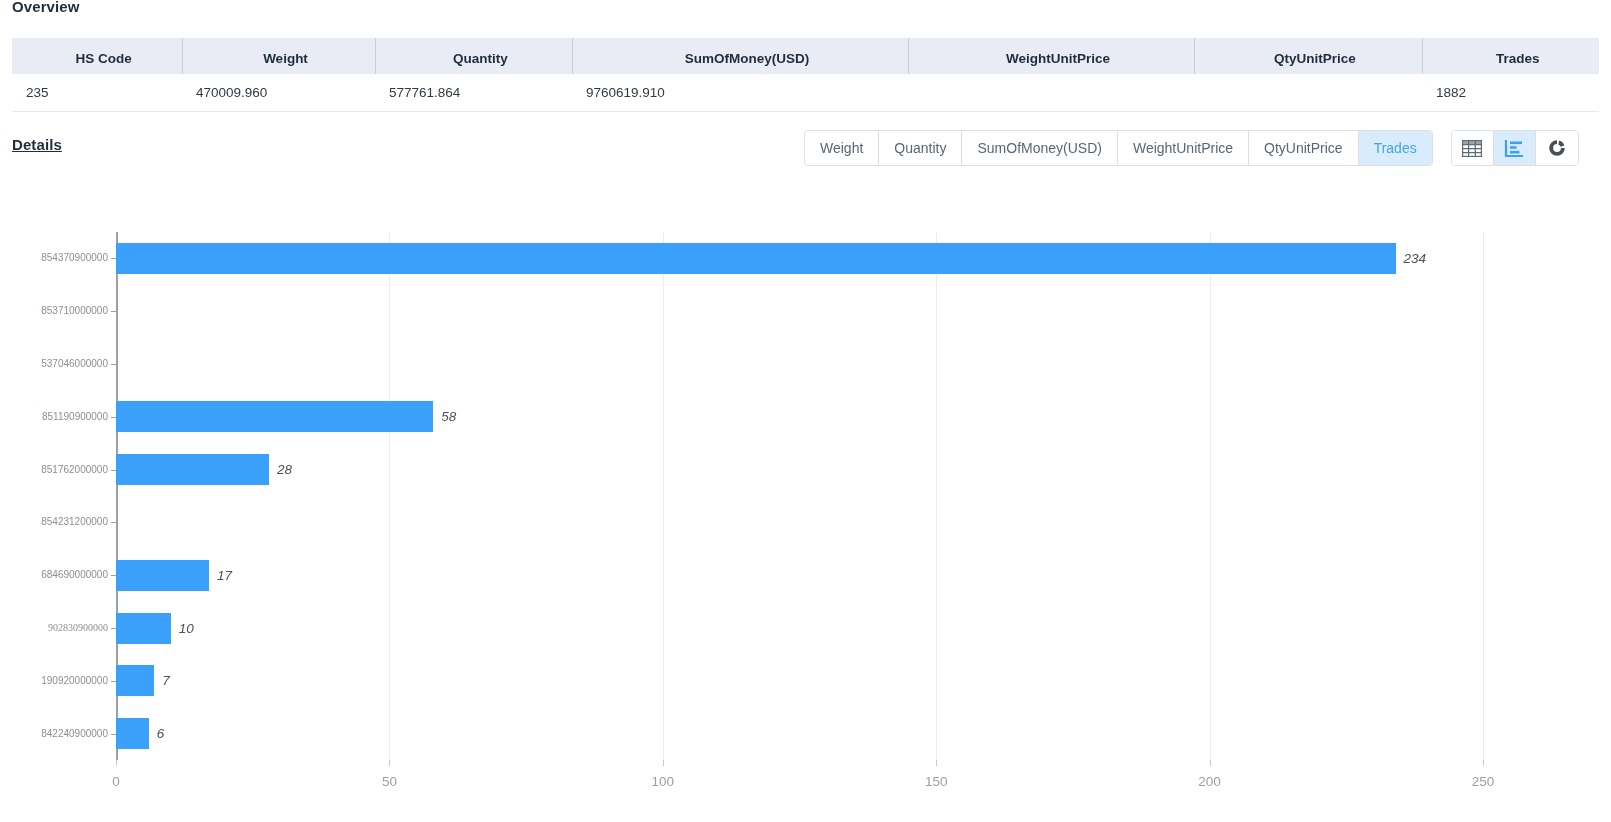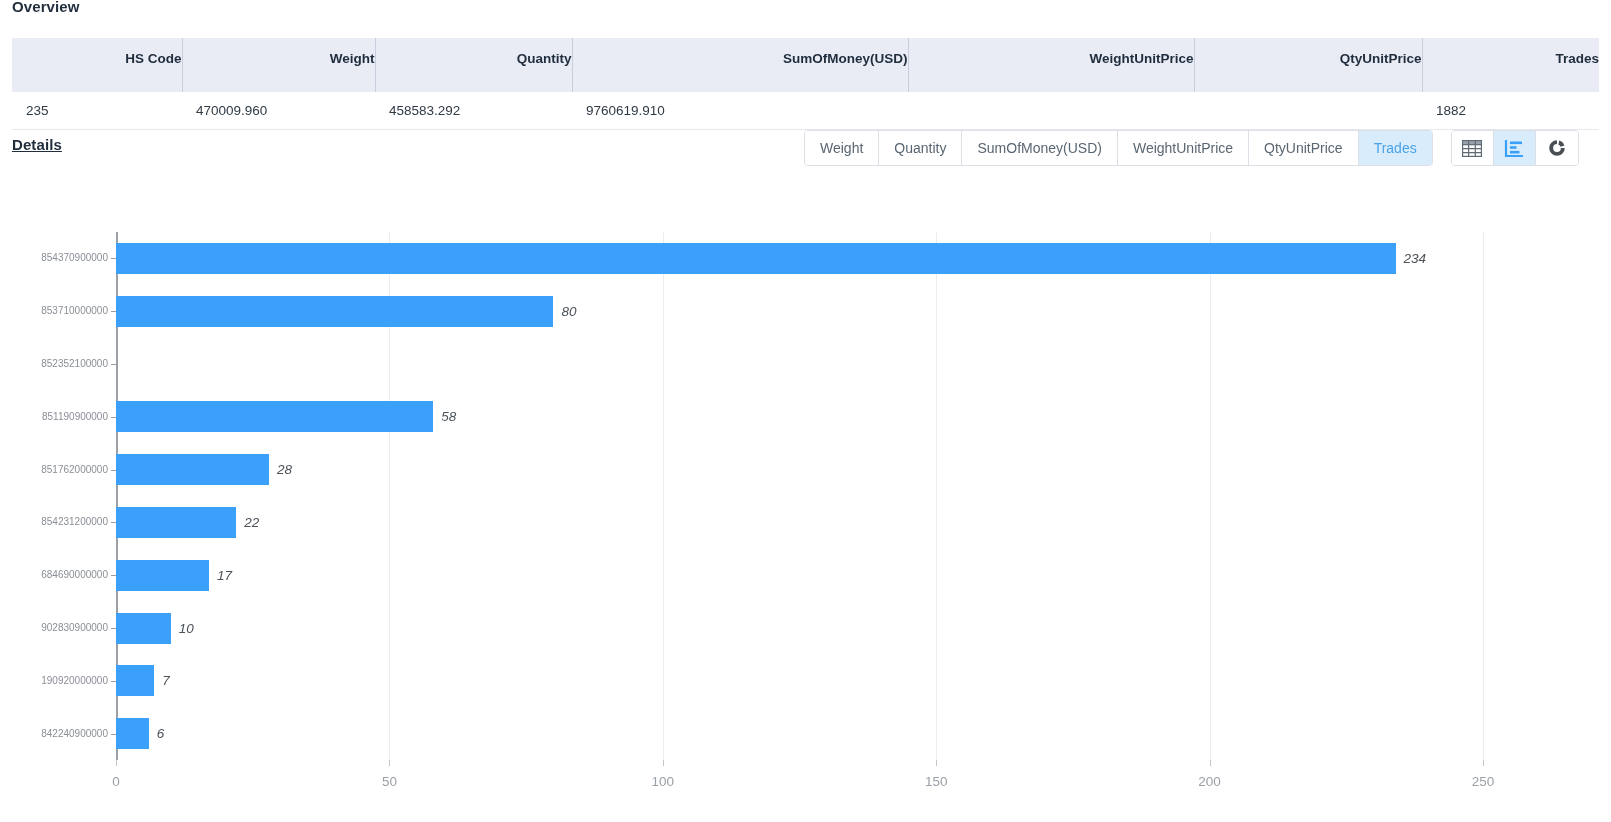--- a/index.html
+++ b/index.html
@@ -54,25 +54,25 @@
     border-collapse: collapse;
     table-layout: fixed;
     font-size: 13.5px;
   }
 
   table.overview-table thead tr {
     background: #e9ecf5;
   }
 
   table.overview-table th {
-    text-align: right;
+    text-align: center;
     font-weight: bold;
     font-size: 13.5px;
     color: #1f2d3d;
-    padding: 12px 0 26px 14px;
+    padding: 12px 0 8px 14px;
     height: 16px;
     border-right: 1px solid #c9cede;
     vertical-align: middle;
     white-space: nowrap;
     overflow: hidden;
   }
 
   table.overview-table th:last-child {
     border-right: none;
   }
@@ -283,21 +283,21 @@
           <th>SumOfMoney(USD)</th>
           <th>WeightUnitPrice</th>
           <th>QtyUnitPrice</th>
           <th>Trades</th>
         </tr>
       </thead>
       <tbody>
         <tr>
           <td>235</td>
           <td>470009.960</td>
-          <td>458583.292</td>
+          <td>577761.864</td>
           <td>9760619.910</td>
           <td></td>
           <td></td>
           <td>1882</td>
         </tr>
       </tbody>
     </table>
   </div>
 
   <div id="details-title" class="section-title">Details</div>
@@ -357,40 +357,32 @@
         <div class="gridline" style="left: 273.4px;"></div>
         <div class="gridline" style="left: 546.8px;"></div>
         <div class="gridline" style="left: 820.2px;"></div>
         <div class="gridline" style="left: 1093.6px;"></div>
         <div class="gridline" style="left: 1367px;"></div>
         <div class="bar-row" style="top: 0px;">
           <div class="bar" style="width: 1279.51px; background: rgb(59, 160, 250);"></div>
           <div class="bar-value" style="left: 1287.51px;">234</div>
         </div>
         <div class="ytick-mark" style="left: -5px; top: 26.4px;"></div>
-        <div class="bar-row" style="top: 52.8px;">
-          <div class="bar" style="width: 437.44px; background: rgb(59, 160, 250);"></div>
-          <div class="bar-value" style="left: 445.44px;">80</div>
-        </div>
         <div class="ytick-mark" style="left: -5px; top: 79.2px;"></div>
         <div class="ytick-mark" style="left: -5px; top: 132px;"></div>
         <div class="bar-row" style="top: 158.4px;">
           <div class="bar" style="width: 317.144px; background: rgb(59, 160, 250);"></div>
           <div class="bar-value" style="left: 325.144px;">58</div>
         </div>
         <div class="ytick-mark" style="left: -5px; top: 184.8px;"></div>
         <div class="bar-row" style="top: 211.2px;">
           <div class="bar" style="width: 153.104px; background: rgb(59, 160, 250);"></div>
           <div class="bar-value" style="left: 161.104px;">28</div>
         </div>
         <div class="ytick-mark" style="left: -5px; top: 237.6px;"></div>
-        <div class="bar-row" style="top: 264px;">
-          <div class="bar" style="width: 120.296px; background: rgb(59, 160, 250);"></div>
-          <div class="bar-value" style="left: 128.296px;">22</div>
-        </div>
         <div class="ytick-mark" style="left: -5px; top: 290.4px;"></div>
         <div class="bar-row" style="top: 316.8px;">
           <div class="bar" style="width: 92.956px; background: rgb(59, 160, 250);"></div>
           <div class="bar-value" style="left: 100.956px; text-align: right;">17</div>
         </div>
         <div class="ytick-mark" style="left: -5px; top: 343.2px;"></div>
         <div class="bar-row" style="top: 369.6px;">
           <div class="bar" style="width: 54.68px; background: rgb(59, 160, 250);"></div>
           <div class="bar-value" style="left: 62.68px;">10</div>
         </div>
@@ -415,23 +407,23 @@
         <div class="xtick-label" style="left: 662.8px;">100</div>
         <div class="xtick-mark" style="left: 936.2px;"></div>
         <div class="xtick-label" style="left: 936.2px;">150</div>
         <div class="xtick-mark" style="left: 1209.6px;"></div>
         <div class="xtick-label" style="left: 1209.6px;">200</div>
         <div class="xtick-mark" style="left: 1483px;"></div>
         <div class="xtick-label" style="left: 1483px;">250</div>
       </div>
   <div class="ytick-label" style="top: 55.4px; right: 1503px;">854370900000</div>
       <div class="ytick-label" style="top: 108.2px; right: 1503px;">853710000000</div>
-      <div class="ytick-label" style="top: 161px; right: 1503px;">852352100000</div>
+      <div class="ytick-label" style="top: 161px; right: 1503px;">537046000000</div>
       <div class="ytick-label" style="top: 213.8px; right: 1503px;">851190900000</div>
       <div class="ytick-label" style="top: 266.6px; right: 1503px;">851762000000</div>
       <div class="ytick-label" style="top: 319.4px; right: 1503px;">854231200000</div>
       <div class="ytick-label" style="top: 372.2px; right: 1503px;">684690000000</div>
-      <div class="ytick-label" style="top: 425px; right: 1503px;">902830900000</div>
+      <div class="ytick-label" style="top: 425px; right: 1503px; font-family: Liberation Serif, serif;">902830900000</div>
       <div class="ytick-label" style="top: 477.8px; right: 1503px;">190920000000</div>
       <div class="ytick-label" style="top: 530.6px; right: 1503px;">842240900000</div>
     </div>
 
 </div>
 
 </body></html>

